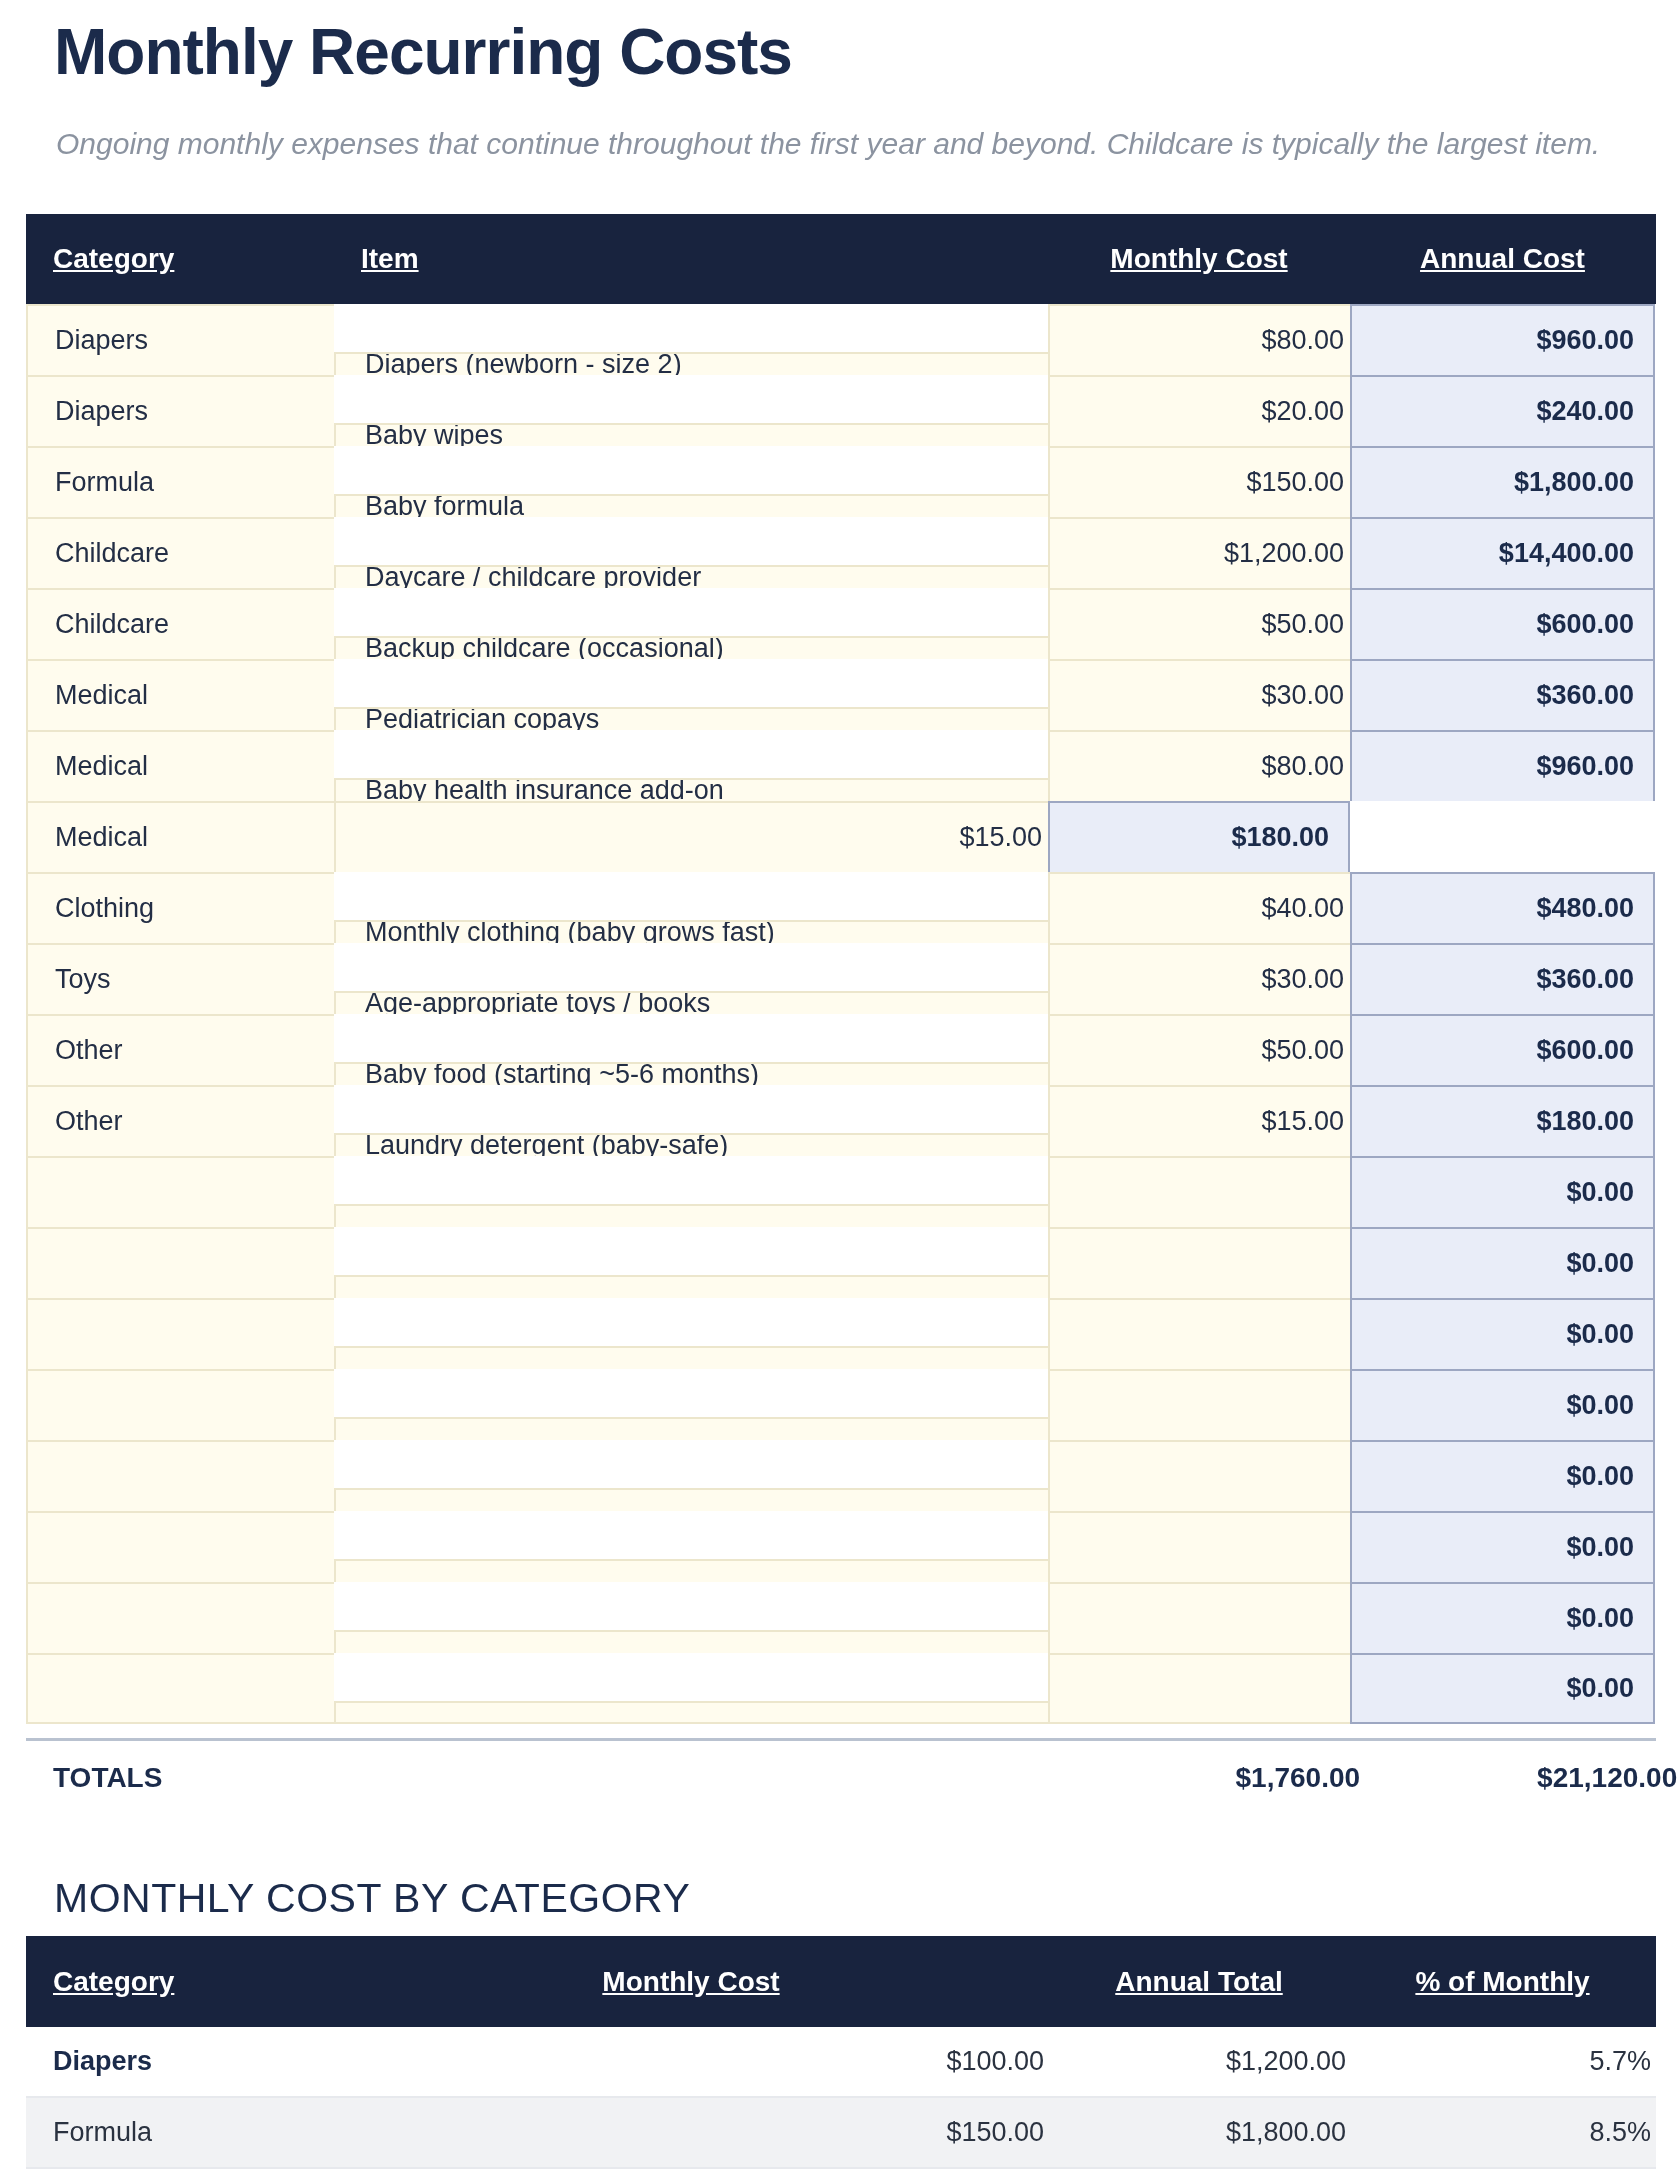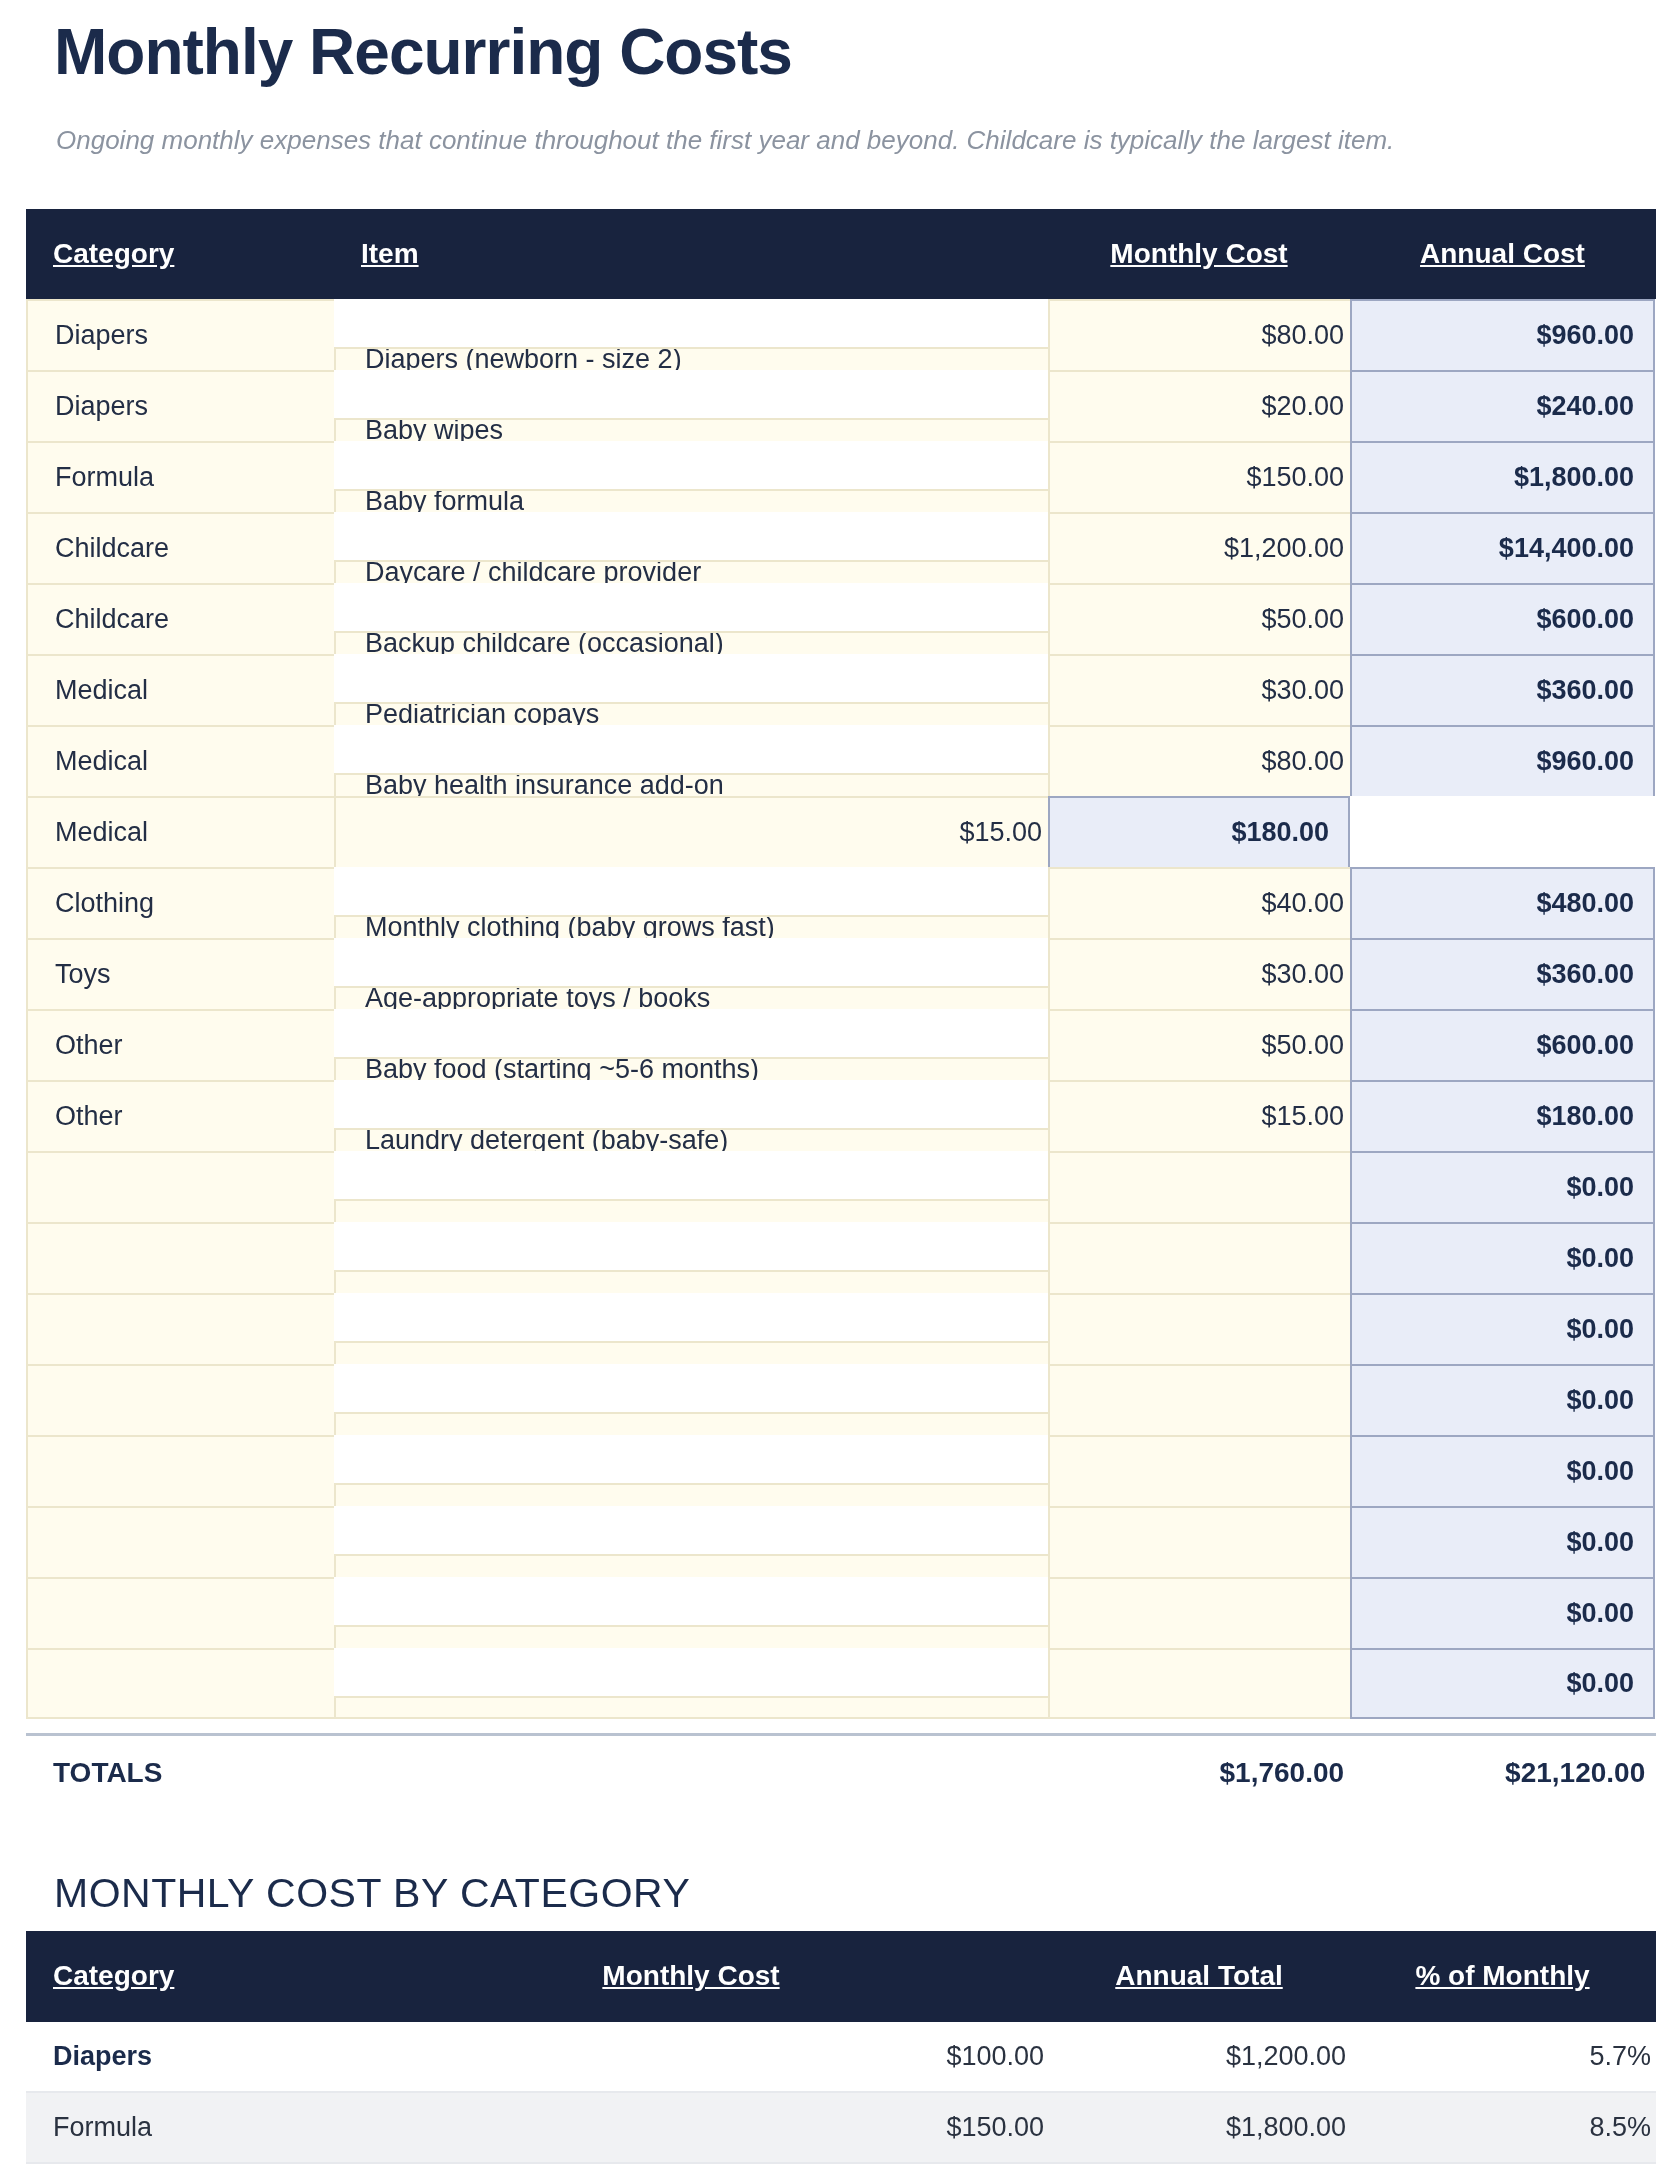--- a/index.html
+++ b/index.html
@@ -28,21 +28,21 @@
   .page-title{
     margin:15.6px 0 0 54px;
     font-size:64px;
     font-weight:800;
     letter-spacing:-1px;
     color:var(--navy-text);
     line-height:1.15;
   }
   .page-subtitle{
     margin:35px 0 0 56px;
-    font-size:26px;
+    font-size:30px;
     font-style:italic;
     color:var(--sub);
     line-height:1.3;
   }
   
   .costs-table{
     margin:51px 0 0 26px;
     width:1630px;
   }
   .grid-row{
@@ -100,20 +100,21 @@
     width:1630px;
     height:2.9px;
     background:var(--divider);
   }
   .totals-row{
     margin:11.7px 0 0 26px;
     width:1630px;
     height:51px;
     display:grid;
     grid-template-columns:1022px 302px 305px;
+    gap:16px;
   }
   .totals-row .tcell{
     display:flex;
     align-items:center;
     font-size:28px;
     font-weight:bold;
     color:var(--navy-text);
   }
   .t-label{padding-left:27px;}
   .t-monthly{justify-content:flex-end;padding-right:5.9px;}

